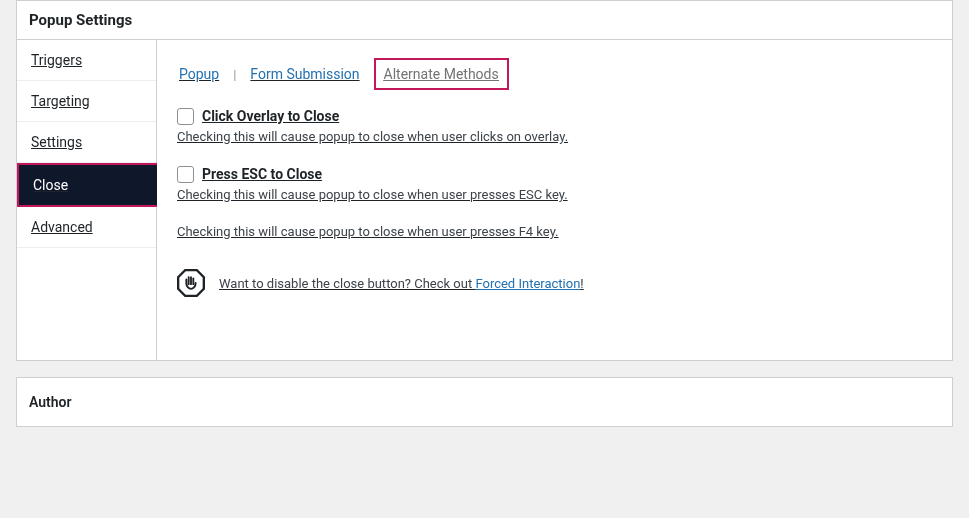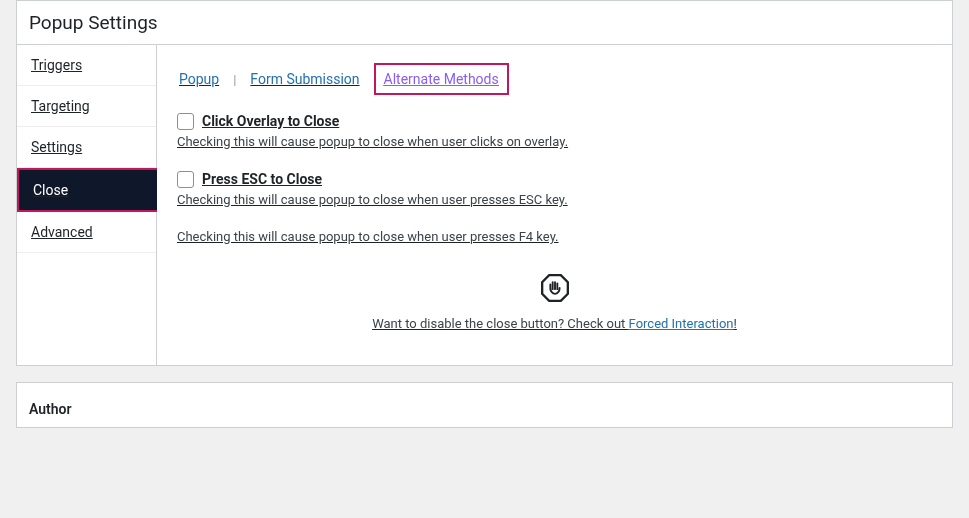--- a/index.html
+++ b/index.html
@@ -13,22 +13,22 @@
       overflow: hidden;
     }
     .panel {
       background: #fff;
       border: 1px solid #ccd0d4;
       margin: 0 16px 16px 16px;
     }
     .panel-header {
       padding: 10px 12px;
       border-bottom: 1px solid #ccd0d4;
-      font-size: 19px;
-      font-weight: 400;
+      font-size: 15px;
+      font-weight: 700;
     }
     .panel-body {
       display: flex;
       min-height: 320px;
       text-decoration: underline;
     }
     .sidebar {
       width: 140px;
       border-right: 1px solid #ccd0d4;
     }
@@ -59,21 +59,21 @@
     .tab {
       color: #2271b1;
       font-size: 14px;
       cursor: pointer;
       padding: 4px 2px;
     }
     .tab-sep {
       color: #999;
     }
     .tab.active {
-      color: #8b5cf6;
+      color: #737373;
       text-decoration: underline;
       padding: 6px 8px;
       border: 2px solid #c2185b;
     }
     .option {
       margin-bottom: 22px;
     }
     .option-head {
       display: flex;
       gap: 8px;
@@ -94,45 +94,43 @@
     }
     .option-desc {
       font-size: 13px;
       color: #3c434a;
     }
     .info-row {
       display: flex;
       align-items: center;
       gap: 14px;
       margin-top: 30px;
-      flex-direction: column;
     }
     .info-icon {
       width: 28px;
       height: 28px;
     }
     .info-text {
       font-size: 13px;
       color: #3c434a;
     }
     .info-link {
       color: #2271b1;
       text-decoration: underline;
       cursor: pointer;
     }
     .author-panel {
       background: #fff;
       border: 1px solid #ccd0d4;
       margin: 12px 16px 0 16px;
     }
     .author-header {
-      padding: 10px 12px;
+      padding: 16px 12px;
       font-size: 14px;
       font-weight: 600;
-      margin-top: 8px;
     }
   </style>
 </head>
 <body>
 
 <div class="panel">
   <div class="panel-header">Popup Settings</div>
   <div class="panel-body">
     <div class="sidebar">
       <div class="sidebar-item">Triggers</div>

